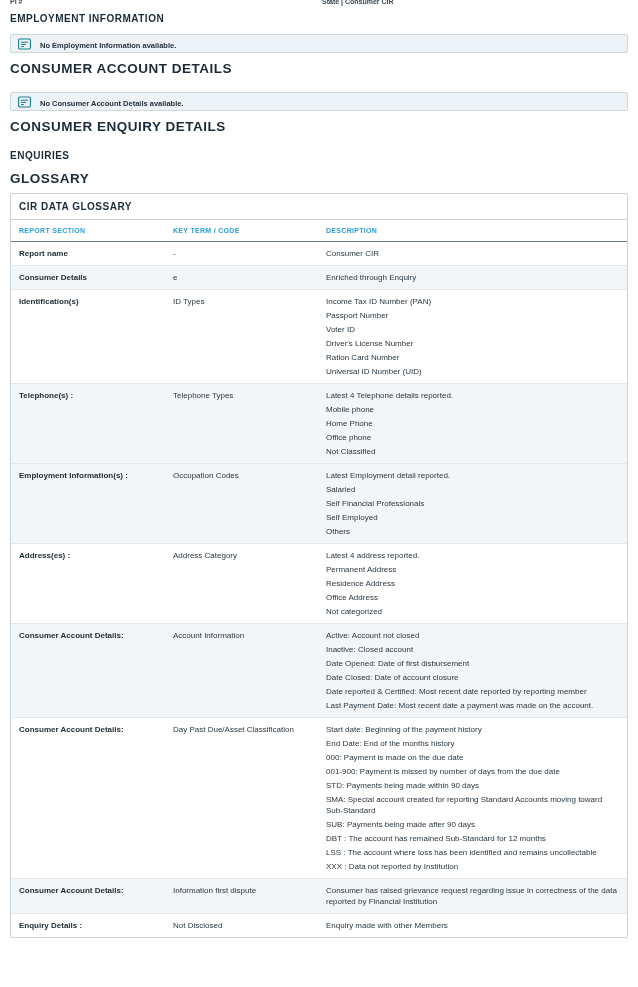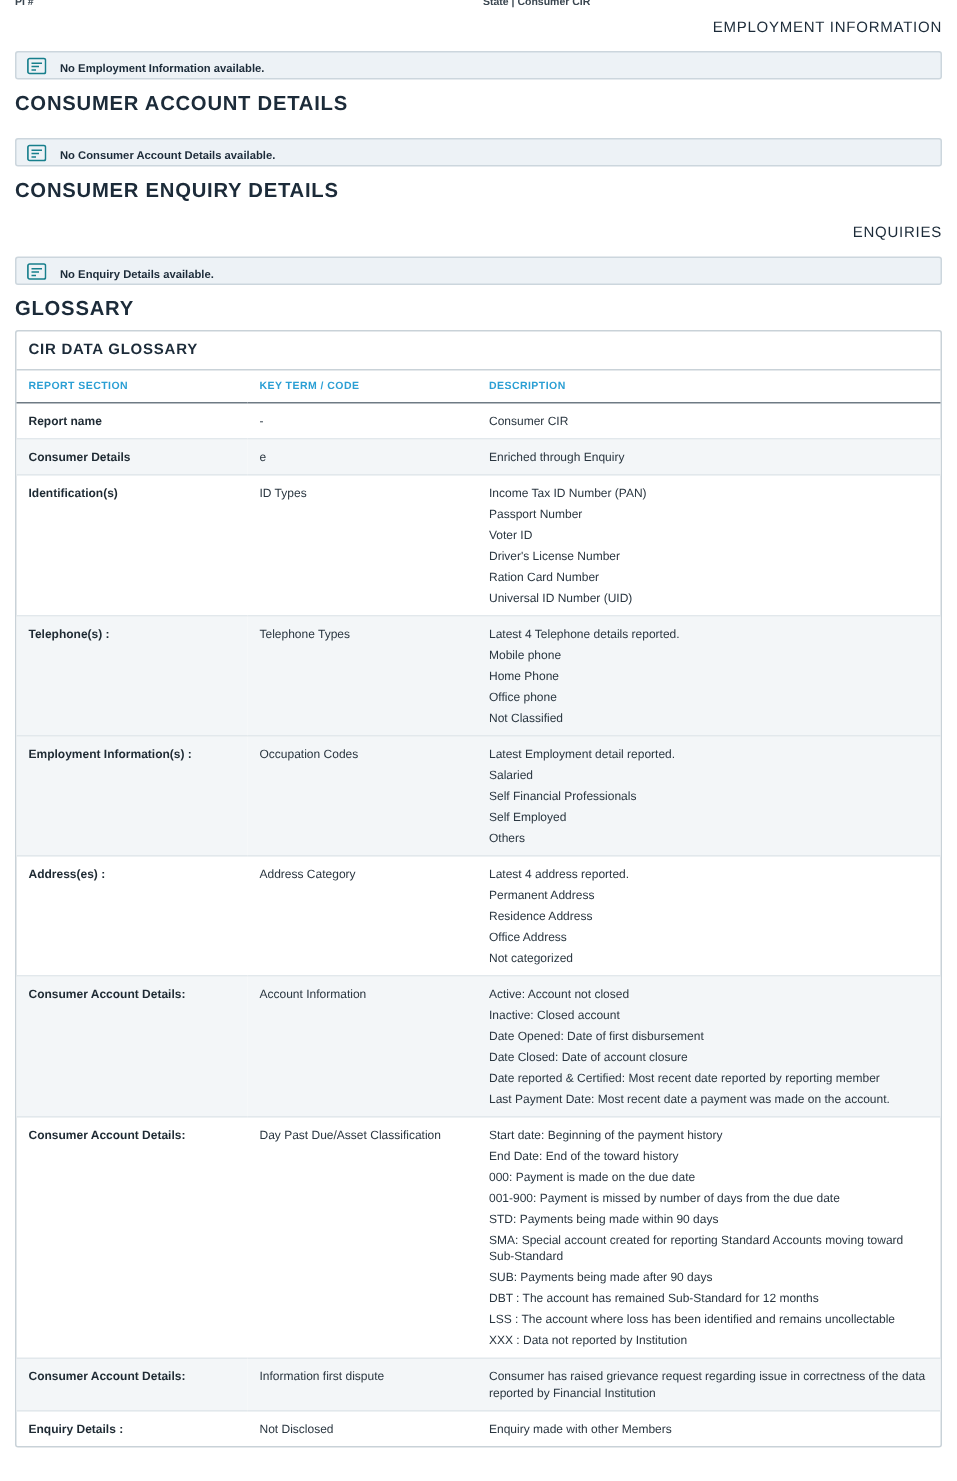--- a/index.html
+++ b/index.html
@@ -12,22 +12,22 @@
   .page { padding: 0 10px 12px; }
 
   .top-partial {
     height: 8px; overflow: hidden; position: relative;
     font-size: 7px; color: #3a4650; font-weight: bold;
   }
   .top-partial .tp-left  { position: absolute; left: 0;     top: -2px; }
   .top-partial .tp-right { position: absolute; left: 312px; top: -2px; }
 
   .h-small {
-    font-size: 10px; font-weight: normal; color: var(--heading, #1c2b39);
-    letter-spacing: 0.5px; margin: 5px 0 10px; text-align: right;
+    font-size: 10px; font-weight: bold; color: var(--heading, #1c2b39);
+    letter-spacing: 0.5px; margin: 5px 0 10px;
   }
   .h-large {
     font-size: 13.5px; font-weight: bold; color: var(--heading, #1c2b39);
     letter-spacing: 0.5px; margin: 1px 0 16px;
   }
   .h-large.tight { margin-bottom: 7px; }
 
   .notice {
     display: flex; align-items: flex-end;
     background: var(--notice-bg, #edf2f6);
@@ -92,31 +92,20 @@
         <line x1="3" y1="4.2" x2="10" y2="4.2" stroke="currentColor" stroke-width="1"></line>
         <line x1="3" y1="6.4" x2="8" y2="6.4" stroke="currentColor" stroke-width="1"></line>
         <line x1="3" y1="8.6" x2="6" y2="8.6" stroke="currentColor" stroke-width="1"></line>
       </svg>
     </span>
     <span class="notice-text">No Consumer Account Details available.</span>
   </div>
 
   <h2 class="h-large">CONSUMER ENQUIRY DETAILS</h2>
   <h3 class="h-small">ENQUIRIES</h3>
-  <div class="notice">
-    <span class="notice-icon">
-      <svg width="13" height="12" viewBox="0 0 13 12" fill="none" xmlns="http://www.w3.org/2000/svg">
-        <rect x="0.6" y="1" width="11.8" height="10" rx="1.2" stroke="currentColor" stroke-width="1.1"></rect>
-        <line x1="3" y1="4.2" x2="10" y2="4.2" stroke="currentColor" stroke-width="1"></line>
-        <line x1="3" y1="6.4" x2="8" y2="6.4" stroke="currentColor" stroke-width="1"></line>
-        <line x1="3" y1="8.6" x2="6" y2="8.6" stroke="currentColor" stroke-width="1"></line>
-      </svg>
-    </span>
-    <span class="notice-text">No Enquiry Details available.</span>
-  </div>
 
   <h2 class="h-large tight">GLOSSARY</h2>
 
   <div class="glossary-box">
     <div class="glossary-title">CIR DATA GLOSSARY</div>
     <table>
       <thead>
         <tr>
           <th class="col-section">REPORT SECTION</th>
           <th class="col-key">KEY TERM / CODE</th>
@@ -225,21 +214,21 @@
           </tr>
           <tr>
             <td class="col-section">
               <div class="cell-line">Consumer Account Details:</div>
             </td>
             <td class="col-key">
               <div class="cell-line">Day Past Due/Asset Classification</div>
             </td>
             <td class="col-desc">
               <div class="cell-line">Start date: Beginning of the payment history</div>
-              <div class="cell-line">End Date: End of the toward history</div>
+              <div class="cell-line">End Date: End of the months history</div>
               <div class="cell-line">000: Payment is made on the due date</div>
               <div class="cell-line">001-900: Payment is missed by number of days from the due date</div>
               <div class="cell-line">STD: Payments being made within 90 days</div>
               <div class="cell-line">SMA: Special account created for reporting Standard Accounts moving toward Sub-Standard</div>
               <div class="cell-line">SUB: Payments being made after 90 days</div>
               <div class="cell-line">DBT : The account has remained Sub-Standard for 12 months</div>
               <div class="cell-line">LSS : The account where loss has been identified and remains uncollectable</div>
               <div class="cell-line">XXX : Data not reported by Institution</div>
             </td>
           </tr>

